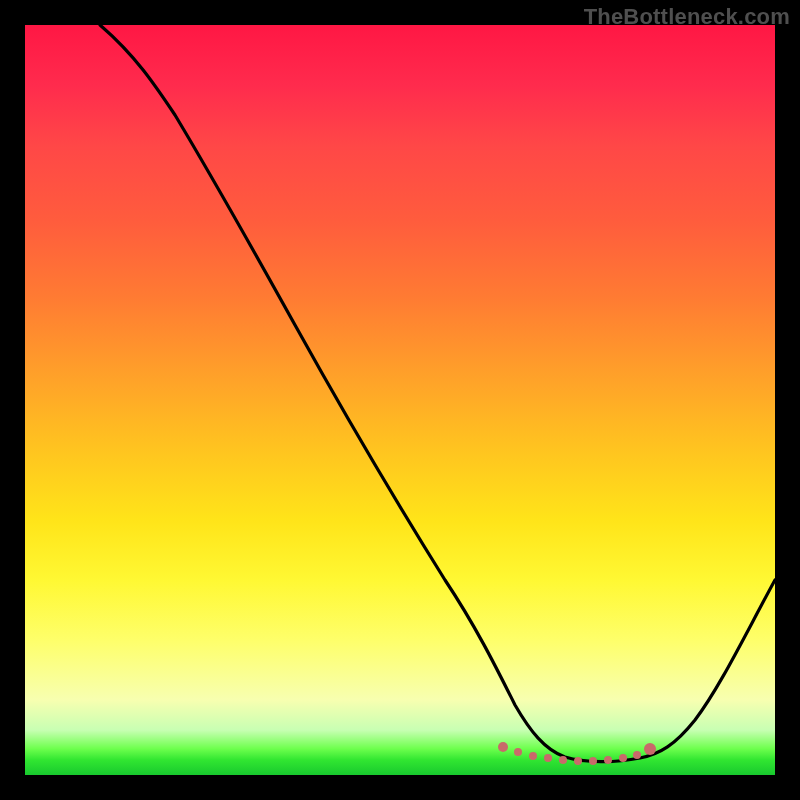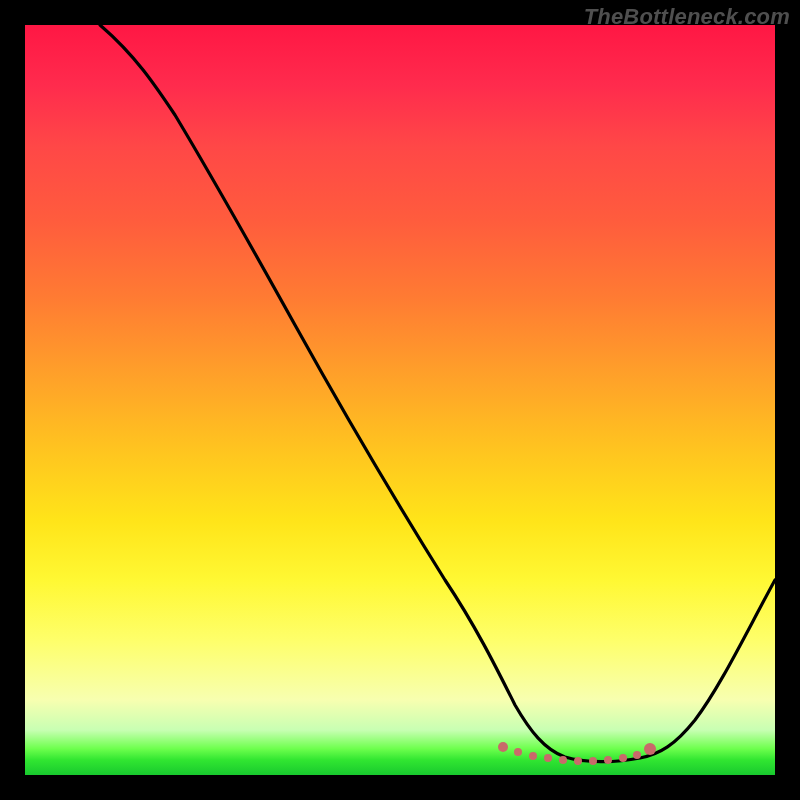--- a/index.html
+++ b/index.html
@@ -9,21 +9,20 @@
     height: 800px;
     background: #000;
     overflow: hidden;
     font-family: Arial, Helvetica, sans-serif;
   }
   .frame {
     position: relative;
     width: 800px;
     height: 800px;
     background: #000;
-    font-style: italic;
   }
   .watermark {
     position: absolute;
     top: 4px;
     right: 10px;
     color: #4f4f4f;
     font-size: 22px;
     font-weight: 600;
     letter-spacing: 0.2px;
     z-index: 10;

